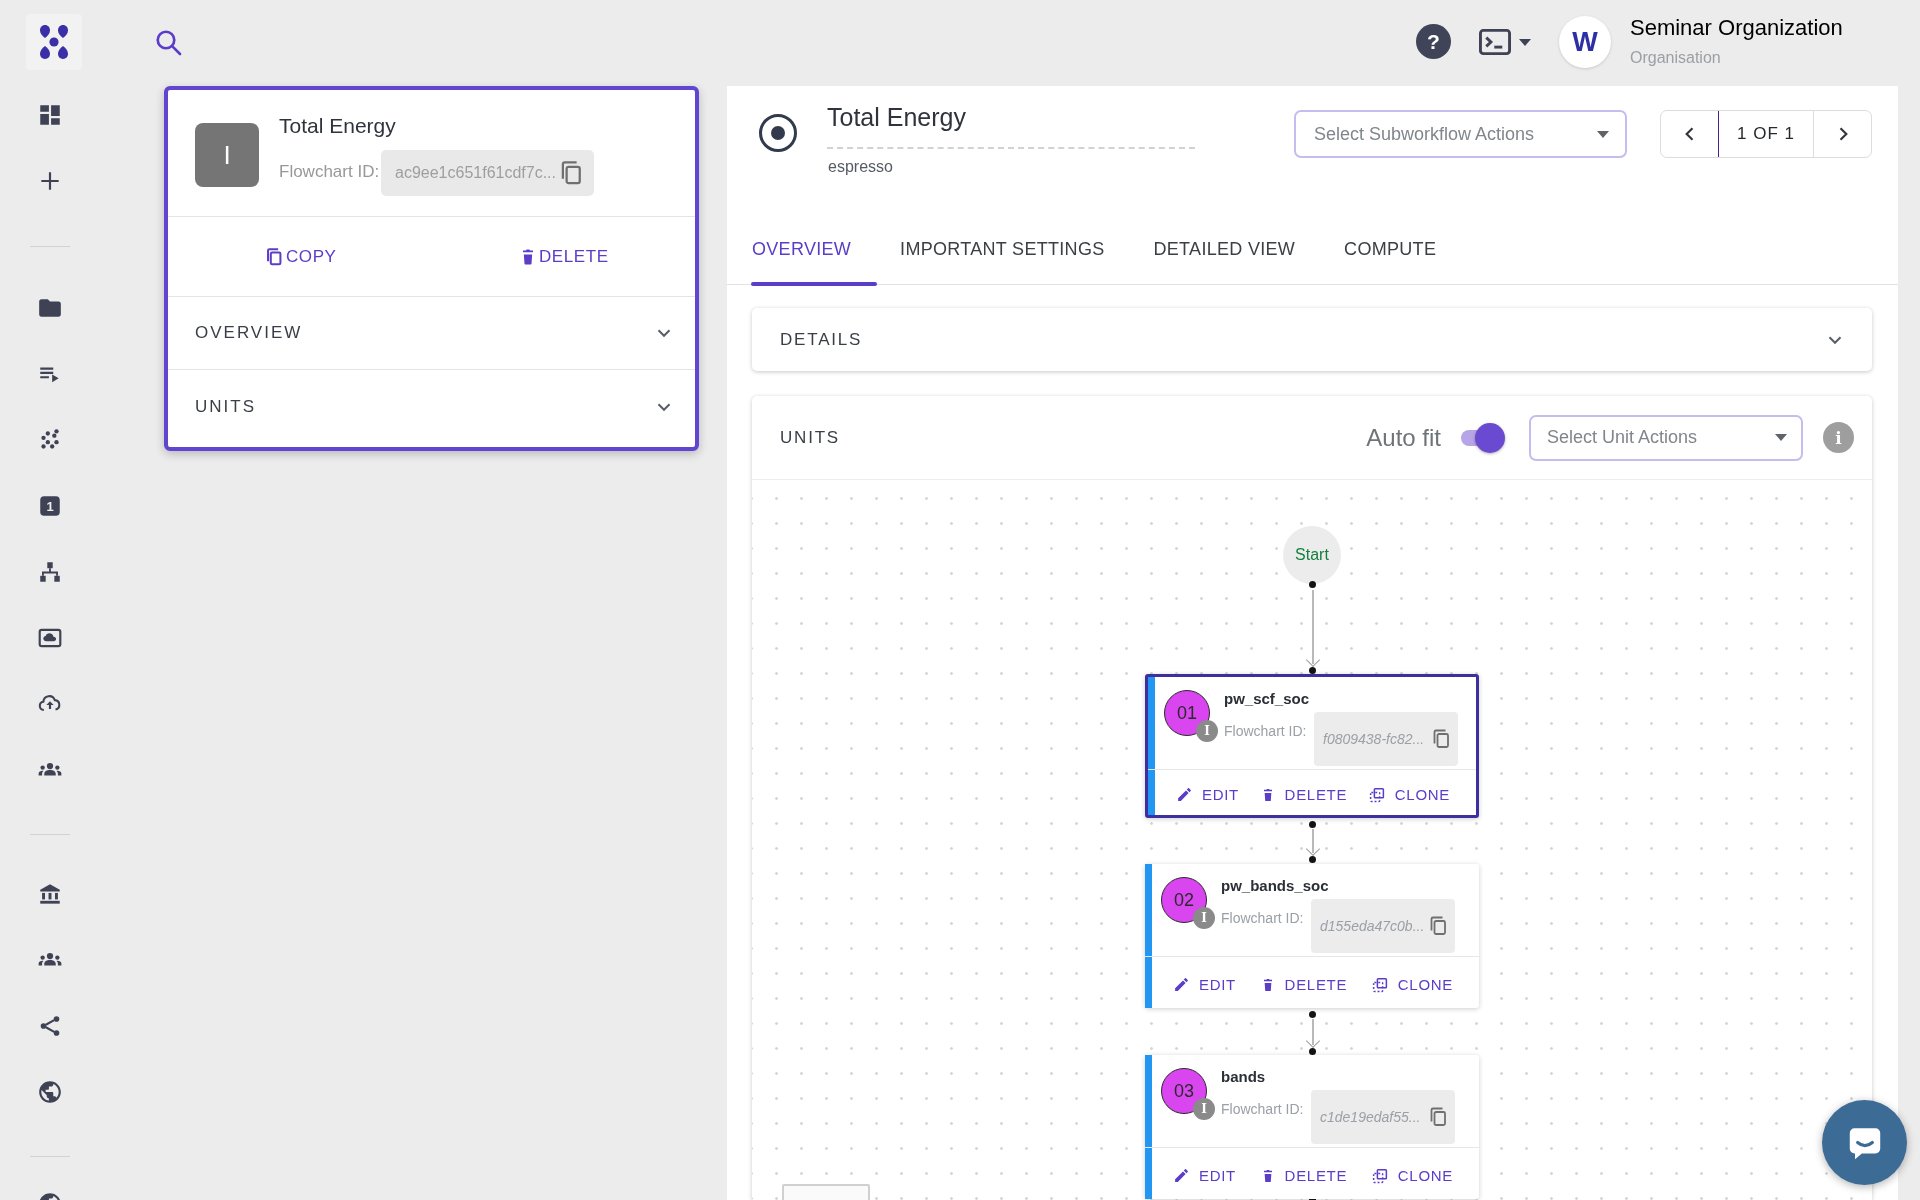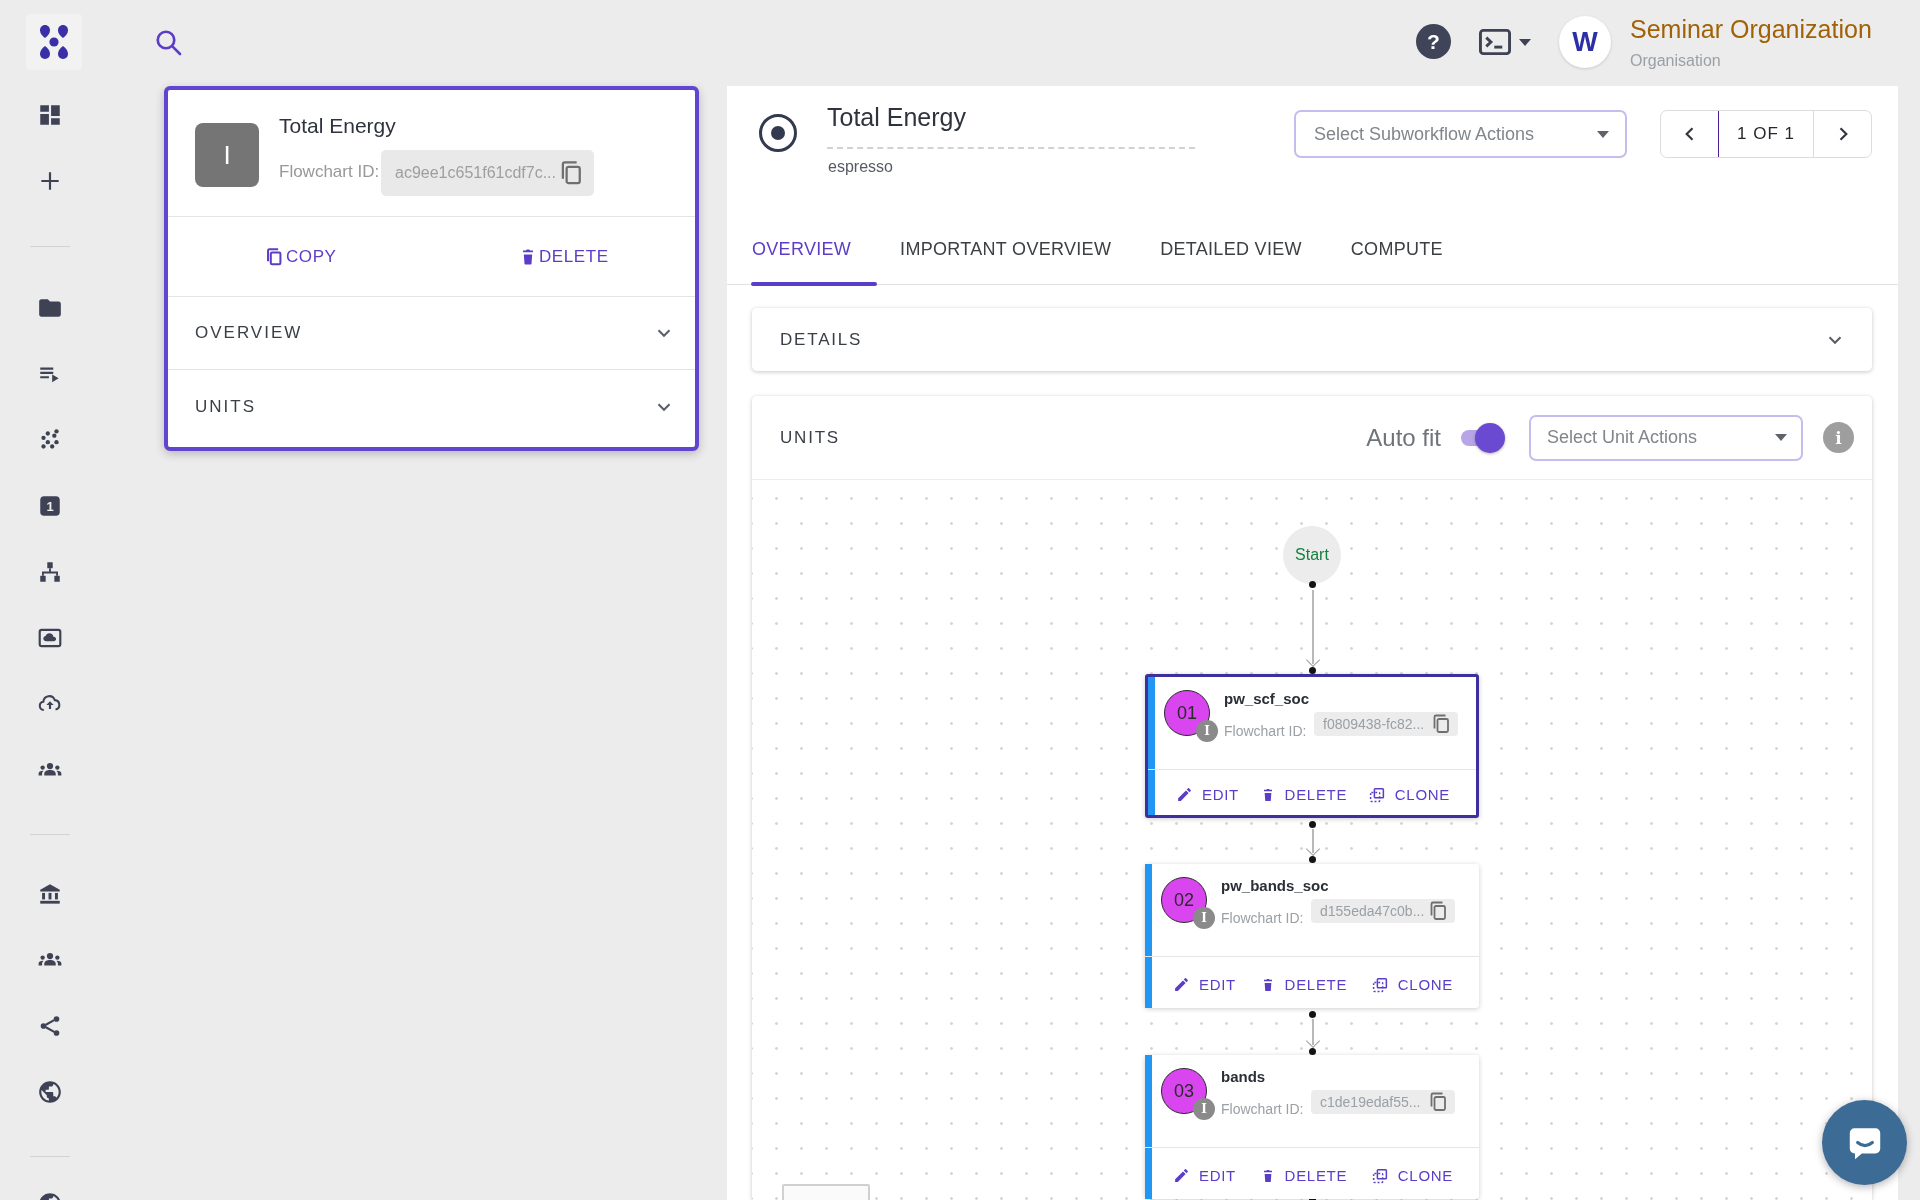--- a/index.html
+++ b/index.html
@@ -9,21 +9,21 @@
   svg { display:block; }
 
   
   .logo-tile { position:absolute; left:26px; top:14px; width:56px; height:56px; background:#f2f2f2; border-radius:4px; display:flex; align-items:center; justify-content:center; cursor:pointer; }
   .search-btn { position:absolute; left:152px; top:26px; width:32px; height:32px; cursor:pointer; }
   .help-btn { position:absolute; left:1416px; top:24px; width:35px; height:35px; border-radius:50%; background:#3f4458; color:#fff; font-size:21px; font-weight:bold; display:flex; align-items:center; justify-content:center; cursor:pointer; }
   .term-btn { position:absolute; left:1477px; top:26px; display:flex; align-items:center; gap:6px; cursor:pointer; }
   .caret-dn { width:0; height:0; border-left:6px solid transparent; border-right:6px solid transparent; border-top:7px solid #3e4254; }
   .avatar { position:absolute; left:1559px; top:16px; width:52px; height:52px; border-radius:50%; background:#fff; box-shadow:0 1px 3px rgba(0,0,0,.15); display:flex; align-items:center; justify-content:center; font-size:27px; font-weight:bold; color:#2c2fa5; cursor:pointer; }
   .org-block { position:absolute; left:1630px; top:15px; cursor:pointer; }
-  .org-name { font-size:25px; color:#a16207; }
+  .org-name { font-size:22px; color:#000000; }
   .org-sub { font-size:16px; color:#9aa0a6; margin-top:8px; }
 
   
   .rail-item { position:absolute; left:0; width:99px; height:48px; display:flex; align-items:center; justify-content:center; cursor:pointer; }
   .rail-div { position:absolute; left:30px; width:40px; border-top:1px solid #d2d2d2; }
   .sic { width:26px; height:26px; fill:#3e4254; }
 
   
   .sel-card { position:absolute; left:164px; top:86px; width:535px; height:365px; background:#fff; border:4px solid #6144cf; border-radius:6px; box-shadow:0 3px 10px rgba(0,0,0,.22); }
   .sel-head { position:relative; height:127px; border-bottom:1px solid #e4e4e4; }
@@ -81,21 +81,21 @@
 
   .unit-card { position:absolute; left:393px; width:334px; height:144px; background:#fff; border-radius:3px; box-shadow:0 1px 5px rgba(0,0,0,.2); cursor:pointer; }
   .unit-card.selected { border:3px solid #3d2f9e; }
   .unit-card.i0 { top:194px; } .unit-card.i1 { top:384px; } .unit-card.i2 { top:575px; }
   .stripe { position:absolute; left:0; top:0; bottom:0; width:7px; background:#2196f3; }
   .num { position:absolute; left:16px; top:13px; width:46px; height:46px; border:1.5px solid #2b2b2b; border-radius:50%; background:#d946ef; display:flex; align-items:center; justify-content:center; }
   .num i { font-style:normal; font-size:18px; color:#2b2b2b; }
   .badge { position:absolute; right:-9px; bottom:-7px; width:22px; height:22px; border-radius:50%; background:#8a8a8a; color:#fff; font-family:"DejaVu Serif", serif; font-weight:bold; font-size:12px; display:flex; align-items:center; justify-content:center; }
   .u-name { position:absolute; left:76px; top:13px; font-size:15px; font-weight:bold; color:#2b2f36; }
   .u-idlabel { position:absolute; left:76px; top:46px; font-size:14px; color:#9aa0a6; }
-  .u-chip { position:absolute; left:166px; top:35px; width:144px; height:24px; background:#ececec; border-radius:4px; display:flex; align-items:center; padding:0 5px 0 9px; }
+  .u-chip { position:absolute; left:166px; top:35px; width:144px; height:54px; background:#ececec; border-radius:4px; display:flex; align-items:center; padding:0 5px 0 9px;font-style:italic; }
   .u-chip span { flex:1; font-size:14px; color:#9aa0a6; white-space:nowrap; overflow:hidden; }
   .u-actions { position:absolute; left:0; right:0; top:92px; bottom:0; border-top:1px solid #e6e6e6; display:flex; align-items:center; justify-content:space-between; padding:4px 26px 0 28px; }
   .u-btn { display:flex; align-items:center; gap:9px; color:#5b3dc8; font-size:15px; font-weight:500; letter-spacing:.7px; cursor:pointer; }
 
   .minimap { position:absolute; left:30px; top:704px; width:88px; height:40px; background:#fafafa; border:2px solid #d0d0d0; border-radius:2px; }
 
   
   .chat-btn { position:absolute; left:1822px; top:1100px; width:85px; height:85px; border-radius:50%; background:#3c6b96; box-shadow:0 2px 8px rgba(0,0,0,.3); display:flex; align-items:center; justify-content:center; cursor:pointer; z-index:5; }
 </style>
 </head>
@@ -322,21 +322,21 @@
       </div>
     </div>
 
     <div class="tabs">
 
         <div class="tab i0 active">
           <span>OVERVIEW</span>
         </div>
 
         <div class="tab i1">
-          <span>IMPORTANT OVERVIEW</span>
+          <span>IMPORTANT SETTINGS</span>
         </div>
 
         <div class="tab i2">
           <span>DETAILED VIEW</span>
         </div>
 
         <div class="tab i3">
           <span>COMPUTE</span>
         </div>
       </div>

